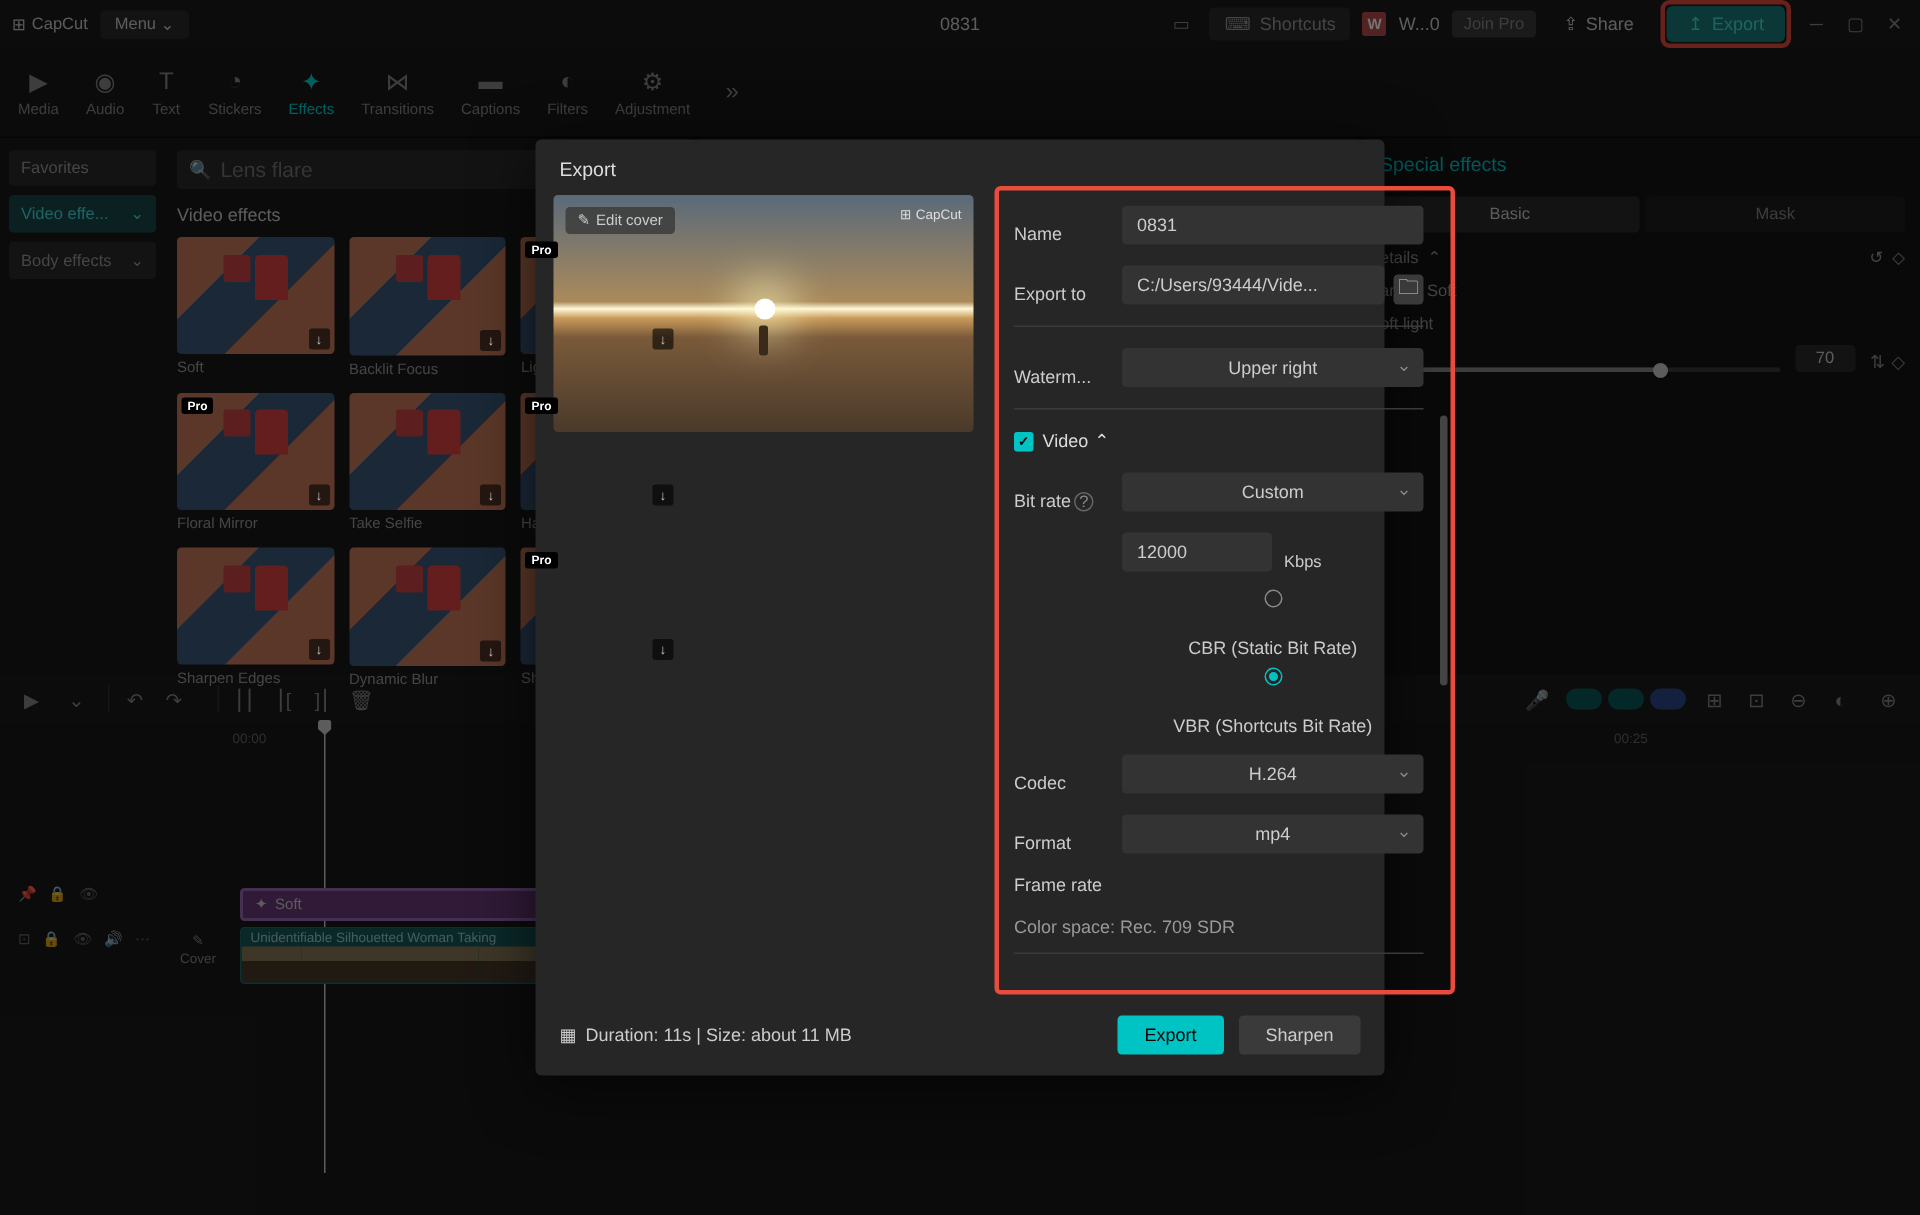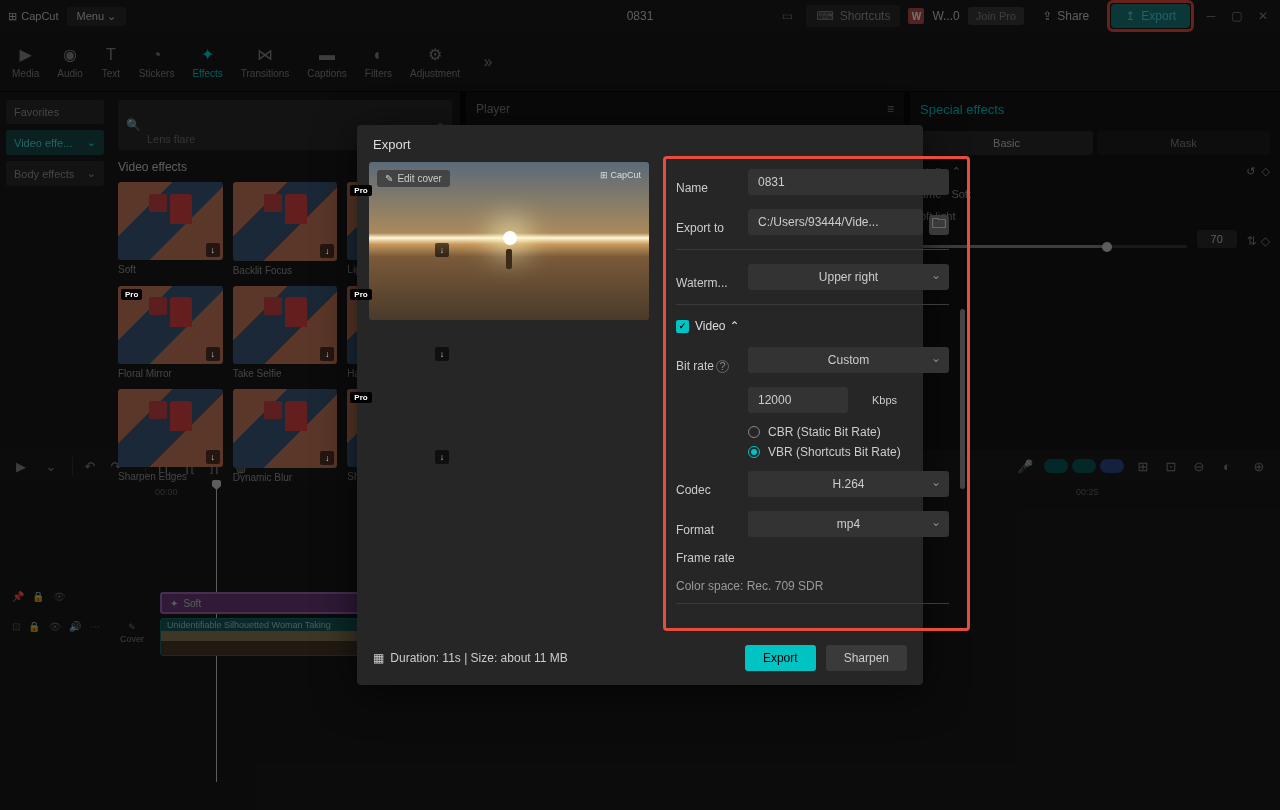--- a/index.html
+++ b/index.html
@@ -28,21 +28,21 @@
 .tool-icon { width: 20px; height: 20px; display: flex; align-items: center; justify-content: center; font-size: 16px; }
 
 
 .content { display: flex; height: 358px; }
 .left-sidebar { width: 110px; background: #1a1a1a; padding: 8px 6px; }
 .sidebar-item { background: #2a2a2a; color: #999; padding: 6px 8px; border-radius: 3px; font-size: 11px; margin-bottom: 6px; display: flex; align-items: center; justify-content: space-between; }
 .sidebar-item.active { background: #1a4a4a; color: #4dd; }
 
 .effects-panel { flex: 0 0 350px; background: #1a1a1a; padding: 8px; }
 .search-box { background: #2a2a2a; border-radius: 3px; padding: 5px 8px; display: flex; align-items: center; gap: 6px; margin-bottom: 10px; }
-.search-box input { background: transparent; border: none; color: #888; font-size: 11px; flex: 1; outline: none; margin-top: 28px; }
+.search-box input { background: transparent; border: none; color: #888; font-size: 14px; flex: 1; outline: none; }
 .panel-title { color: #ccc; font-size: 12px; margin: 8px 0; }
 .effects-grid { display: grid; grid-template-columns: repeat(3, 1fr); gap: 10px; }
 .effect-item { display: flex; flex-direction: column; gap: 4px; }
 .effect-thumb { width: 100%; aspect-ratio: 4/3; background: linear-gradient(135deg, #c77a5a 30%, #3a5a7a 30%, #3a5a7a 60%, #c77a5a 60%); border-radius: 3px; position: relative; overflow: hidden; }
 .effect-thumb::before { content: ""; position: absolute; top: 15%; left: 30%; width: 18px; height: 18px; background: #c44; border-radius: 2px; }
 .effect-thumb::after { content: ""; position: absolute; top: 15%; left: 50%; width: 22px; height: 30px; background: #d44; border-radius: 3px 3px 0 0; }
 .pro-badge { position: absolute; top: 3px; left: 3px; background: #000; color: #fff; font-size: 8px; padding: 1px 4px; border-radius: 2px; font-weight: bold; z-index: 2; }
 .dl-icon { position: absolute; bottom: 3px; right: 3px; width: 14px; height: 14px; background: rgba(0,0,0,0.6); border-radius: 2px; display: flex; align-items: center; justify-content: center; color: #ccc; font-size: 9px; z-index: 2; }
 .effect-label { color: #999; font-size: 10px; white-space: nowrap; overflow: hidden; text-overflow: ellipsis; }
 
@@ -110,25 +110,25 @@
 .form-label { width: 62px; color: #ccc; font-size: 12px; flex-shrink: 0; }
 .form-input { flex: 1; background: #333; border: none; border-radius: 3px; padding: 6px 10px; color: #ccc; font-size: 12px; outline: none; }
 .form-select { flex: 1; background: #333; border-radius: 3px; padding: 6px 10px; color: #ccc; font-size: 12px; text-align: center; position: relative; }
 .form-select::after { content: "⌄"; position: absolute; right: 8px; top: 4px; color: #888; font-size: 12px; }
 .folder-icon { width: 20px; height: 20px; display: flex; align-items: center; justify-content: center; color: #ccc; font-size: 14px; background: #3a3a3a; border-radius: 3px; margin-left: -4px; }
 .divider { height: 1px; background: #3a3a3a; margin: 6px 0 14px; }
 .section-toggle { display: flex; align-items: center; gap: 6px; margin-bottom: 14px; }
 .checkbox { width: 13px; height: 13px; background: #00c4c4; border-radius: 2px; display: flex; align-items: center; justify-content: center; color: #000; font-size: 9px; font-weight: bold; }
 .section-label { color: #ddd; font-size: 12px; font-weight: 500; display: flex; align-items: center; gap: 4px; }
 .info-icon { color: #888; font-size: 11px; display: inline-flex; width: 13px; height: 13px; border: 1px solid #666; border-radius: 50%; align-items: center; justify-content: center; margin-left: 2px; }
-.bitrate-input-row { display: flex; align-items: center; gap: 24px; margin-left: 72px; margin-bottom: 12px; }
+.bitrate-input-row { display: flex; align-items: flex-end; gap: 8px; margin-left: 72px; margin-bottom: 12px; }
 .bitrate-input { width: 100px; background: #333; border: none; border-radius: 3px; padding: 6px 10px; color: #ccc; font-size: 12px; outline: none; }
 .kbps { color: #ccc; font-size: 11px; }
 .radio-group { margin-left: 72px; margin-bottom: 12px; }
-.radio-row { display: flex; align-items: center; gap: 8px; margin-bottom: 6px; }
+.radio-row { display: flex; align-items: center; gap: 20px; margin-bottom: 6px; flex-direction: column; }
 .radio { width: 12px; height: 12px; border: 1px solid #888; border-radius: 50%; }
 .radio.checked { border-color: #00c4c4; display: flex; align-items: center; justify-content: center; }
 .radio.checked::after { content: ""; width: 6px; height: 6px; background: #00c4c4; border-radius: 50%; }
 .radio-label { color: #ccc; font-size: 12px; }
 .color-space { color: #999; font-size: 12px; margin: 6px 0 10px; }
 .scroll-indicator { position: absolute; right: 2px; top: 150px; width: 5px; height: 180px; background: #444; border-radius: 3px; }
 
 .modal-footer { display: flex; align-items: center; justify-content: space-between; padding: 10px 16px 14px; }
 .duration-info { display: flex; align-items: center; gap: 6px; color: #ccc; font-size: 12px; }
 .modal-actions { display: flex; gap: 10px; }

